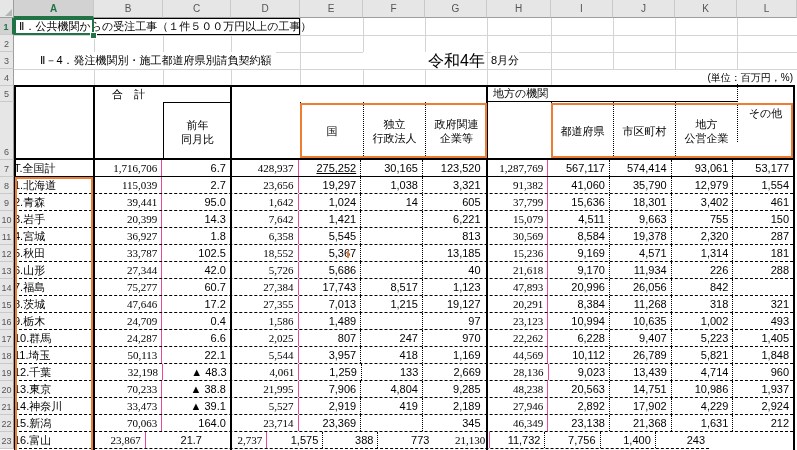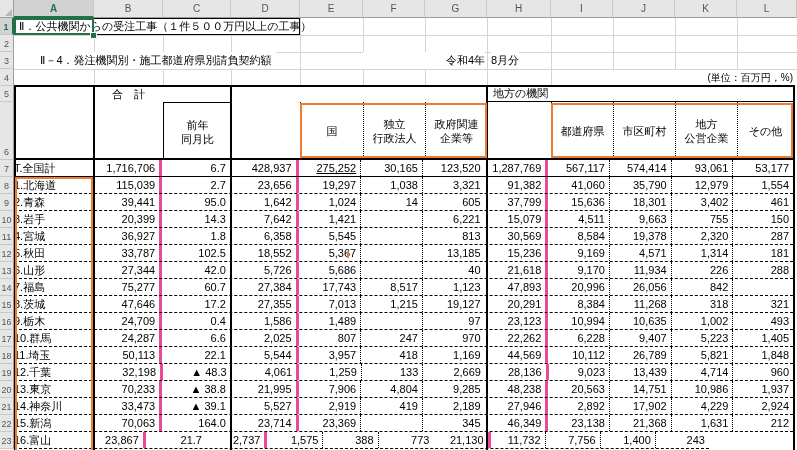--- a/index.html
+++ b/index.html
@@ -22,40 +22,40 @@
   .vgrid{position:absolute;width:1px;background:#d4d4d4;}
   .hgrid{position:absolute;height:1px;background:#d4d4d4;}
   
   .t1box{position:absolute;left:14px;top:18px;width:286px;height:17px;border:1px solid #000;
          box-sizing:border-box;background:#fff;font-size:11px;line-height:15px;white-space:nowrap;
          padding-left:4px;overflow:visible;}
   .selbox{position:absolute;left:14px;top:18px;width:80px;height:17px;border:2px solid #217346;box-sizing:border-box;}
   .handle{position:absolute;left:90px;top:32px;width:5px;height:5px;background:#217346;border:1px solid #fff;box-sizing:content-box;}
   .t3{position:absolute;left:14px;top:52px;height:17px;font-size:11px;line-height:17px;
       white-space:nowrap;background:#fff;padding:0 4px 0 26px;}
-  .era1{position:absolute;left:363px;top:52px;width:122px;height:17px;font-size:11px;line-height:17px;
+  .era1{position:absolute;left:363px;top:52px;width:122px;height:17px;font-size:16px;line-height:17px;
         text-align:right;background:#fff;white-space:nowrap;}
   .era2{position:absolute;left:491px;top:52px;height:17px;font-size:11px;line-height:17px;background:#fff;white-space:nowrap;}
   .unit{position:absolute;left:600px;top:70px;width:193px;height:16px;font-size:10px;line-height:16px;
         text-align:right;background:#fff;white-space:nowrap;}
   
   .hc{position:absolute;box-sizing:border-box;font-size:11px;background:#fff;}
   .hcen{display:flex;align-items:center;justify-content:center;text-align:center;white-space:pre-line;line-height:14px;}
   .glab{padding-left:6px;line-height:15px;border-bottom:1px solid #000;}
   
   .thv{position:absolute;width:2px;background:#000;}
   .thh{position:absolute;height:2px;background:#000;}
   
   .drow{position:absolute;left:14px;height:17px;display:flex;box-sizing:border-box;background:#fff;}
   .drow.dash{border-bottom:1px dashed #000;}
   .drow.solid{border-bottom:1px solid #000;}
   .dc{box-sizing:border-box;font-size:11px;line-height:16px;white-space:nowrap;overflow:hidden;}
   .lab{text-align:left;}
   .num{text-align:right;padding-right:4px;}
-  .bs{border-right:3px solid #ec4899;}
+  .bs{border-right:1px solid #ec4899;font-family:Liberation Serif, serif;}
   .bd{border-right:1px dotted #000;}
   .bn{}
   
   .orange{position:absolute;border:2px solid #ed7d31;box-sizing:border-box;background:transparent;}
   .otick{position:absolute;width:2px;height:7px;background:#ed7d31;}
 </style>
 </head>
 <body>
 
 <div class="stage">
@@ -135,21 +135,21 @@
   <div class="hc hcen" style="left:363px;top:102px;width:62px;height:58px;border-left:1px dotted #000;">独立
 行政法人</div>
   <div class="hc hcen" style="left:425px;top:102px;width:62px;height:58px;border-left:1px dotted #000;">政府関連
 企業等</div>
   <div class="hc glab" style="left:487px;top:86px;width:306px;height:16px;">地方の機関</div>
   <div class="hc" style="left:487px;top:102px;width:64px;height:58px;"></div>
   <div class="hc hcen" style="left:551px;top:102px;width:62px;height:58px;border-left:1px solid #000;">都道府県</div>
   <div class="hc hcen" style="left:613px;top:102px;width:62px;height:58px;border-left:1px dotted #000;">市区町村</div>
   <div class="hc hcen" style="left:675px;top:102px;width:62px;height:58px;border-left:1px dotted #000;">地方
 公営企業</div>
-  <div class="hc hcen" style="left:737px;top:102px;width:56px;height:58px;border-left:1px dotted #000;">その他</div>
+  <div class="hc hcen" style="left:737px;top:84px;width:56px;height:58px;border-left:1px dotted #000;">その他</div>
 
   <div id="datarows">
       <div class="drow solid" style="top: 160px; width: 779px;">
         <div class="dc lab" style="width: 80px;">T.全国計</div>
         <div class="dc num bs" style="width: 69px;">1,716,706</div>
         <div class="dc num bn" style="width: 68px;">6.7</div>
         <div class="dc num bs" style="width: 69px;">428,937</div>
         <div class="dc num bd" style="width: 63px; text-decoration: underline;">275,252</div>
         <div class="dc num bd" style="width: 62px;">30,165</div>
         <div class="dc num bn" style="width: 62px;">123,520</div>

